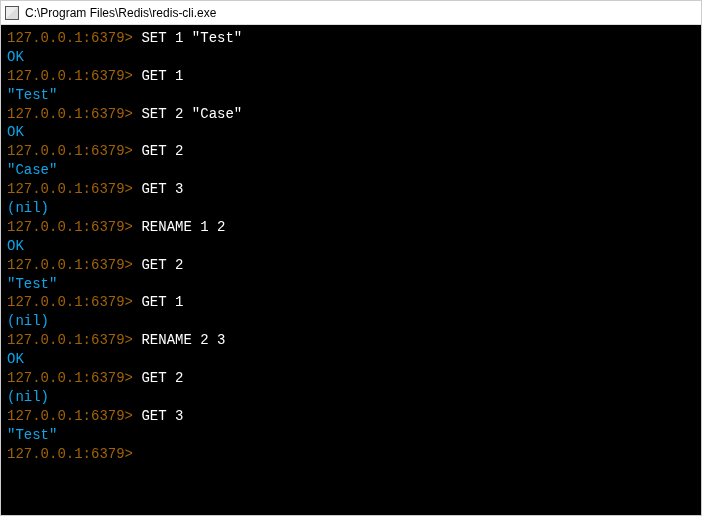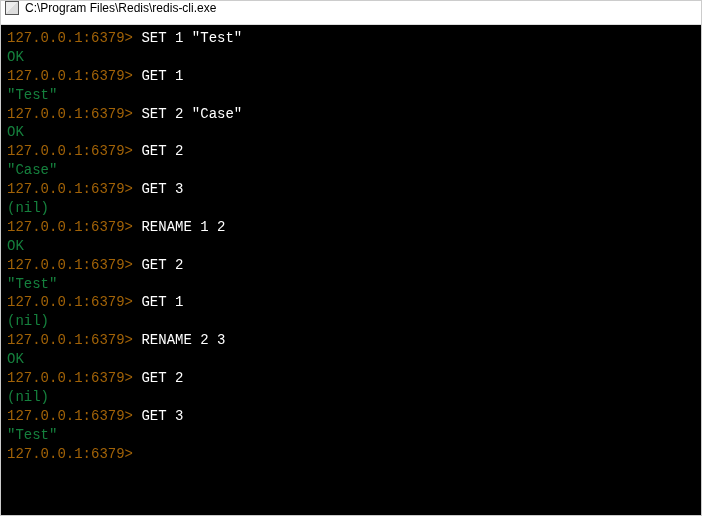--- a/index.html
+++ b/index.html
@@ -18,20 +18,21 @@
       width: 100%;
       height: 100%;
       border: 1px solid #ccc;
       display: flex;
       flex-direction: column;
     }
     .titlebar {
       background: #ffffff;
       height: 24px;
       display: flex;
+      align-items: center;
       padding: 0 4px;
       border-bottom: 1px solid #ddd;
     }
     .app-icon {
       width: 14px;
       height: 14px;
       border: 1px solid #555;
       margin-right: 6px;
       display: inline-block;
       background: linear-gradient(135deg, #eee 50%, #ddd 50%);
@@ -54,21 +55,21 @@
     .line {
       display: block;
     }
     .prompt {
       color: #a16207;
     }
     .cmd {
       color: #ffffff;
     }
     .output {
-      color: #15803d;
+      color: #0ea5e9;
     }
   </style>
 </head>
 <body>
 
 <div class="window">
   <div class="titlebar">
     <span class="app-icon"></span>
     <span class="title-text">C:\Program Files\Redis\redis-cli.exe</span>
   </div>

